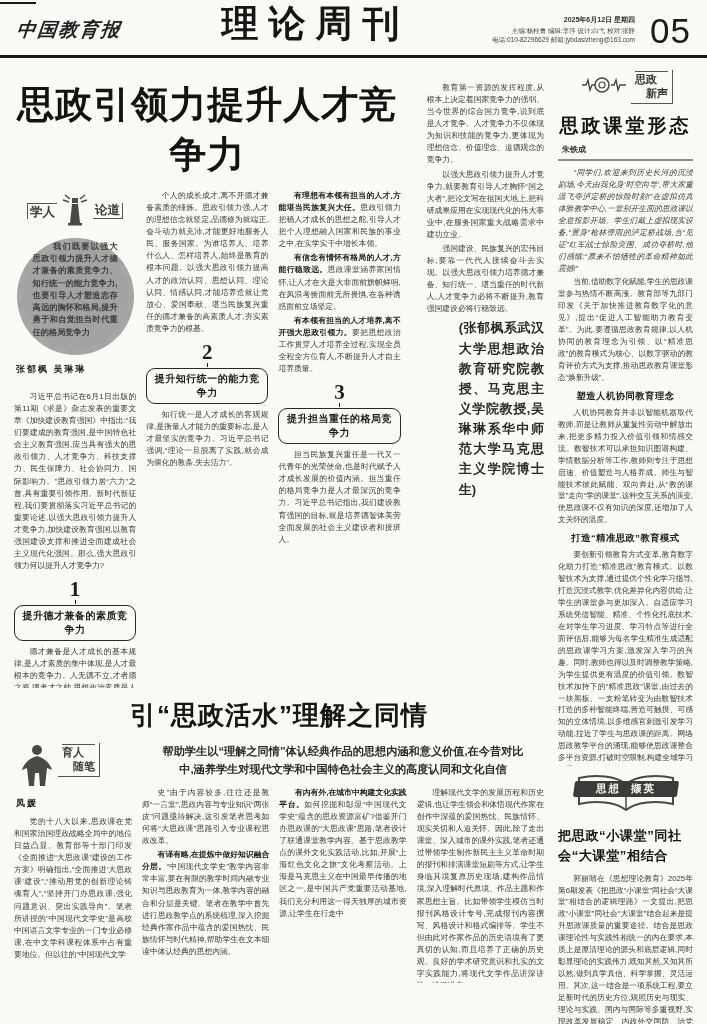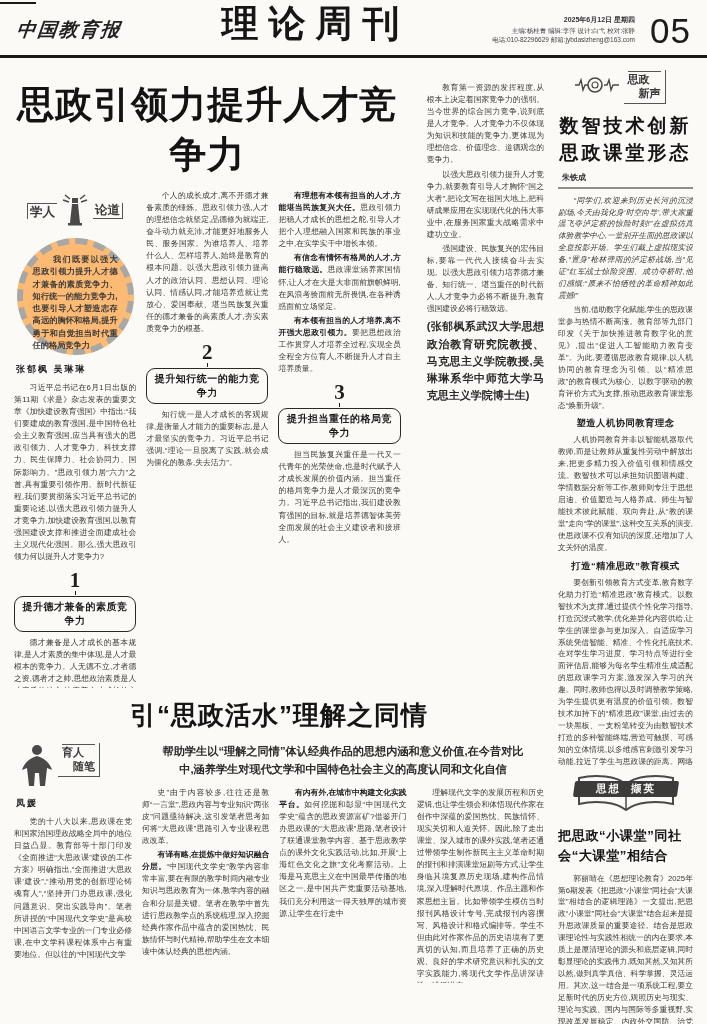--- a/index.html
+++ b/index.html
@@ -39,36 +39,36 @@
   .ma-left{width:399px;}
   .headline{
     text-align:center; font-size:37px; font-weight:900; letter-spacing:1px;
     color:#141311; padding:14px 0 10px 0;
   }
   .ma-cols{display:flex; gap:10px; height:498px; overflow:hidden;}
   .col{flex:1; overflow:hidden;}
   .col-d{width:121px; overflow:hidden; padding-top:16px;}
   p.bp{font-size:7.8px; line-height:1.55; text-align:justify; text-indent:2em; color:#3a3936; margin-bottom:2px;}
   p.bp b{color:#222;}
-  p.attr{font-size:11px; font-weight:bold; line-height:1.55; text-align:justify; color:#2a2a28; margin-top:3px;}
+  p.attr{font-size:13px; font-weight:bold; line-height:1.55; text-align:justify; color:#2a2a28; margin-top:3px;margin-left:32px;}
   
   .badge-box{display:flex; align-items:center; justify-content:center; gap:3px; margin:2px auto 8px auto;}
   .badge-char{font-weight:900; font-size:12.5px; color:#3c3b39; line-height:1.15; text-align:center;}
   .brk-l{border-left:1.5px solid #555; border-top:1.5px solid #555; padding:1px 2px 0 2px;}
   .brk-r{border-right:1.5px solid #555; border-bottom:1.5px solid #555; padding:0 2px 1px 2px;}
   .icon-svg{display:block;}
   
   .pull-quote{
     width:117px; height:117px; border-radius:50%;
     border:6px dashed #a9a7a3; margin:4px auto 8px auto;
-    display:flex; align-items:flex-start; justify-content:center;
-    padding:10px; background:#fdba74;
+    display:flex; align-items:flex-end; justify-content:center;
+    padding:10px; background:#a3a3a3;
   }
   .pull-quote p{font-size:8.2px; font-weight:bold; line-height:1.5; color:#3c3b38; text-align:justify; text-indent:2.5em;}
-  .authors-line{font-size:9px; font-weight:900; letter-spacing:2px; color:#222; margin:2px 0 6px 2px;}
+  .authors-line{font-size:9px; font-weight:900; letter-spacing:2px; color:#222; margin:2px 0 15px 2px;}
   
   .sec-head{text-align:center; margin:7px 0 5px 0;}
   .sec-num{
     font-family:"Liberation Serif","DejaVu Serif",serif; font-size:21px; font-weight:bold;
     color:#1f1e1c; line-height:1; display:block; margin-bottom:1px;
   }
   .sec-num:after{content:""; display:block; width:1px; height:4px; background:#1f1e1c; margin:0 auto;}
   .sec-box{
     display:inline-block; border:1.5px solid #2a2927; border-radius:9px;
     padding:3px 6px; font-size:10px; font-weight:900; color:#1d1c1a; letter-spacing:0.5px;
@@ -84,21 +84,21 @@
   .essay-main{flex:1; overflow:hidden;}
   .standfirst{
     font-size:11.2px; font-weight:900; line-height:1.6; color:#2c2b29;
     text-align:center; padding:2px 14px 8px 14px;
   }
   .essay-cols{display:flex; gap:10px; height:196px; overflow:hidden;}
   .essay-author{font-size:9px; font-weight:900; letter-spacing:2px; color:#222; margin:6px 0 6px 2px;}
   
   .essay-badge{display:flex; align-items:flex-start; gap:4px; margin:2px 0 4px 6px;}
   
-  .sb-badge{display:flex; justify-content:center; align-items:center; gap:4px; margin:4px 12px 8px 0;}
+  .sb-badge{display:flex; justify-content:flex-end; align-items:center; gap:4px; margin:4px 20px 8px 0;}
   .sb-badge-text{
     font-size:11px; font-weight:900; color:#3a3938; line-height:1.25;
     border-right:1.5px solid #555; border-bottom:1.5px solid #555; padding:1px 4px 2px 4px; text-align:left;
   }
   .sb-badge-text .l2{padding-left:11px; display:block;}
   .sb-badge-text .l1{border-top:1.5px solid #555; display:block; padding-top:1px;}
   .sb-title{font-size:19px; font-weight:900; letter-spacing:3px; color:#171614; line-height:1.45; text-align:center;}
   .sb-author{font-size:8px; color:#333; margin:5px 0 4px 4px; font-weight:bold;}
   .sb-rule{height:2px; background:#8f8d8a; margin:2px 0 6px 0;}
   .sidebar p.bp{font-size:7.7px;}
@@ -265,21 +265,20 @@
             <circle cx="21" cy="11" r="3" fill="none" stroke="#4a4947" stroke-width="1.2"></circle>
             <polyline points="30,11 33,11 35,6 37,16 39,11 45,11" fill="none" stroke="#4a4947" stroke-width="1.4"></polyline>
           </svg>
         </span>
         <div class="sb-badge-text">
           <span class="l1">思政</span>
           <span class="l2">新声</span>
         </div>
       </div>
       <div class="sb-title">
-        <div>数智技术创新</div>
         <div>思政课堂形态</div>
       </div>
       <div class="sb-author">朱铁成</div>
       <div class="sb-rule"></div>
       <div>
           <p class="bp kai">“同学们,欢迎来到历史长河的沉浸剧场,今天由我化身‘时空向导’,带大家重温飞夺泸定桥的惊险时刻!”在虚拟仿真体验教学中心,一堂别开生面的思政课以全息投影开场。学生们戴上虚拟现实设备,“置身”枪林弹雨的泸定桥战场,当“见证”红军战士惊险突围、成功夺桥时,他们感慨:“原来不怕牺牲的革命精神如此震撼!”</p>
           <p class="bp">当前,借助数字化赋能,学生的思政课堂参与热情不断高涨。教育部等九部门印发《关于加快推进教育数字化的意见》,提出“促进人工智能助力教育变革”。为此,要遵循思政教育规律,以人机协同的教育理念为引领、以“精准思政”的教育模式为核心、以数字驱动的教育评价方式为支撑,推动思政教育课堂形态“焕新升级”。</p>
           <div class="sb-sub">塑造人机协同教育理念</div>
           <p class="bp">人机协同教育并非以智能机器取代教师,而是让教师从重复性劳动中解放出来,把更多精力投入价值引领和情感交流。数智技术可以承担知识图谱构建、学情数据分析等工作,教师则专注于思想启迪、价值塑造与人格养成。师生与智能技术彼此赋能、双向奔赴,从“教的课堂”走向“学的课堂”,这种交互关系的演变,使思政课不仅有知识的深度,还增加了人文关怀的温度。</p>
           <div class="sb-sub">打造“精准思政”教育模式</div>

